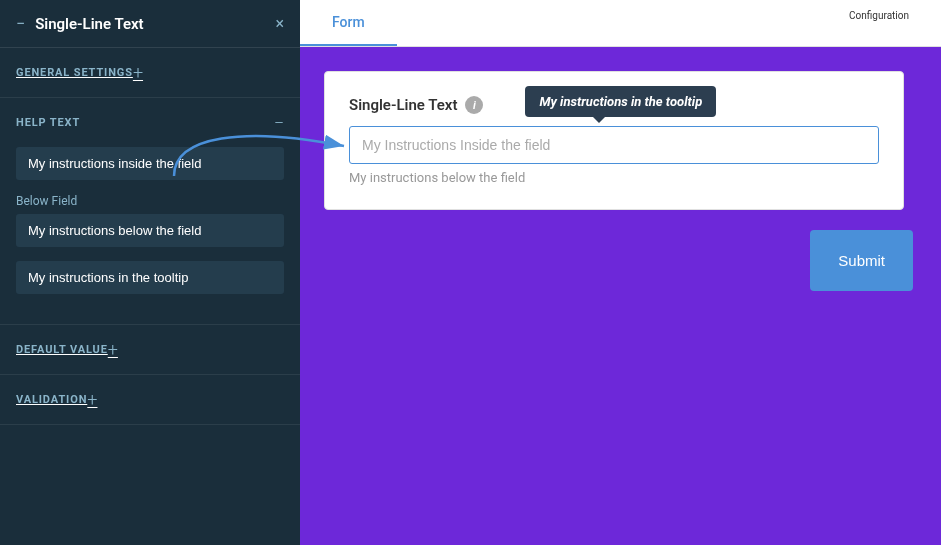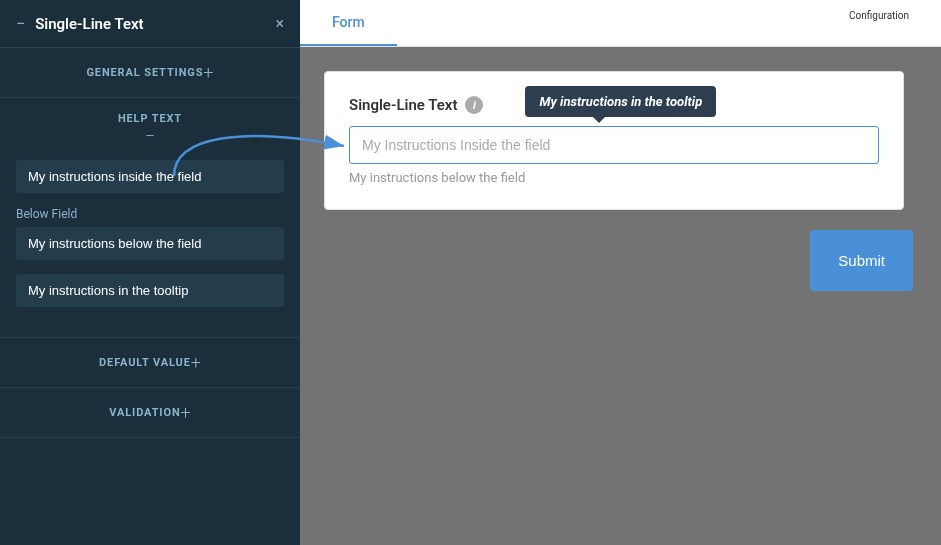--- a/index.html
+++ b/index.html
@@ -39,24 +39,25 @@
 
     .minus-icon, .close-icon {
       color: #8ab4c9;
       font-size: 16px;
       cursor: pointer;
     }
 
     .sidebar-section-header {
       display: flex;
       align-items: center;
-      justify-content: center;
+      justify-content: flex-start;
       padding: 14px 16px;
       border-bottom: 1px solid rgba(255,255,255,0.08);
       cursor: pointer;
+      text-decoration: underline;
     }
 
     .sidebar-section-label {
       font-size: 11px;
       font-weight: 700;
       letter-spacing: 0.08em;
       color: #8ab4c9;
       text-transform: uppercase;
     }
 
@@ -70,21 +71,20 @@
     .help-text-section {
       border-bottom: 1px solid rgba(255,255,255,0.08);
     }
 
     .help-text-header {
       display: flex;
       align-items: center;
       justify-content: space-between;
       padding: 14px 16px;
       cursor: pointer;
-      flex-direction: column;
     }
 
     .help-text-body {
       padding: 0 16px 16px 16px;
     }
 
     .field-group {
       margin-bottom: 14px;
     }
 
@@ -106,21 +106,21 @@
       outline: none;
     }
 
     .field-input::placeholder {
       color: rgba(255,255,255,0.4);
     }
 
     
     .main-content {
       flex: 1;
-      background: #737373;
+      background: #6d28d9;
       display: flex;
       flex-direction: column;
       height: 100%;
     }
 
     
     .tabs-bar {
       display: flex;
       background: #fff;
       border-bottom: 1px solid #e0e0e0;

